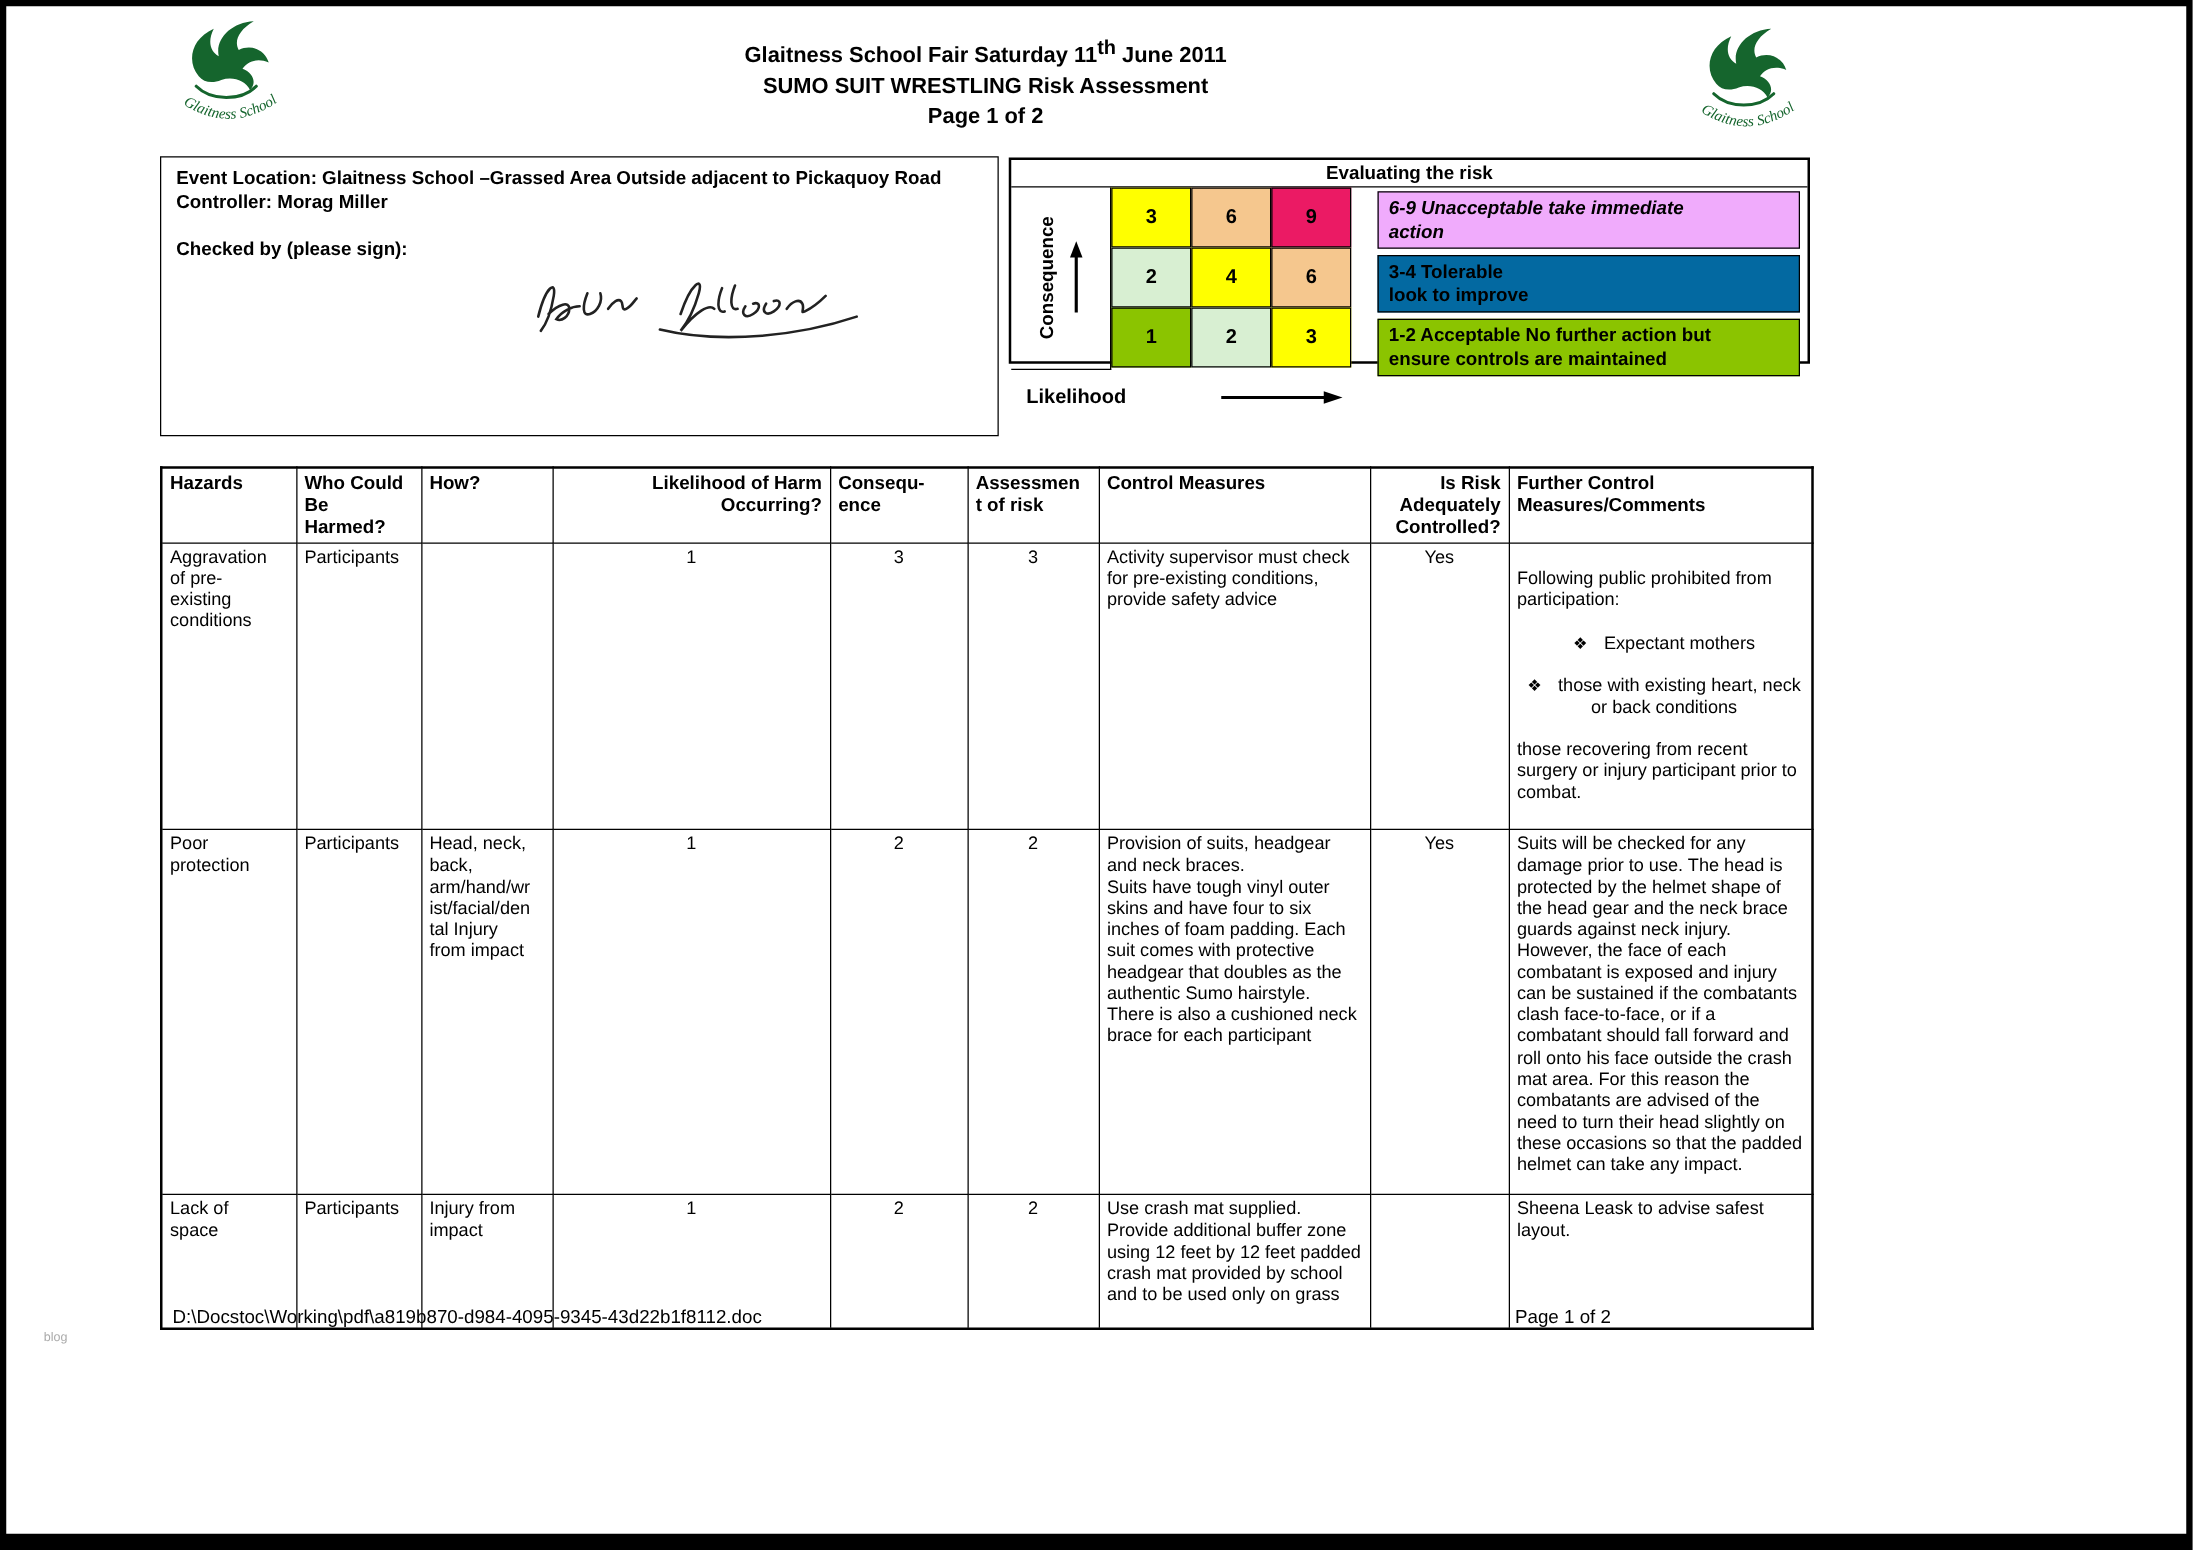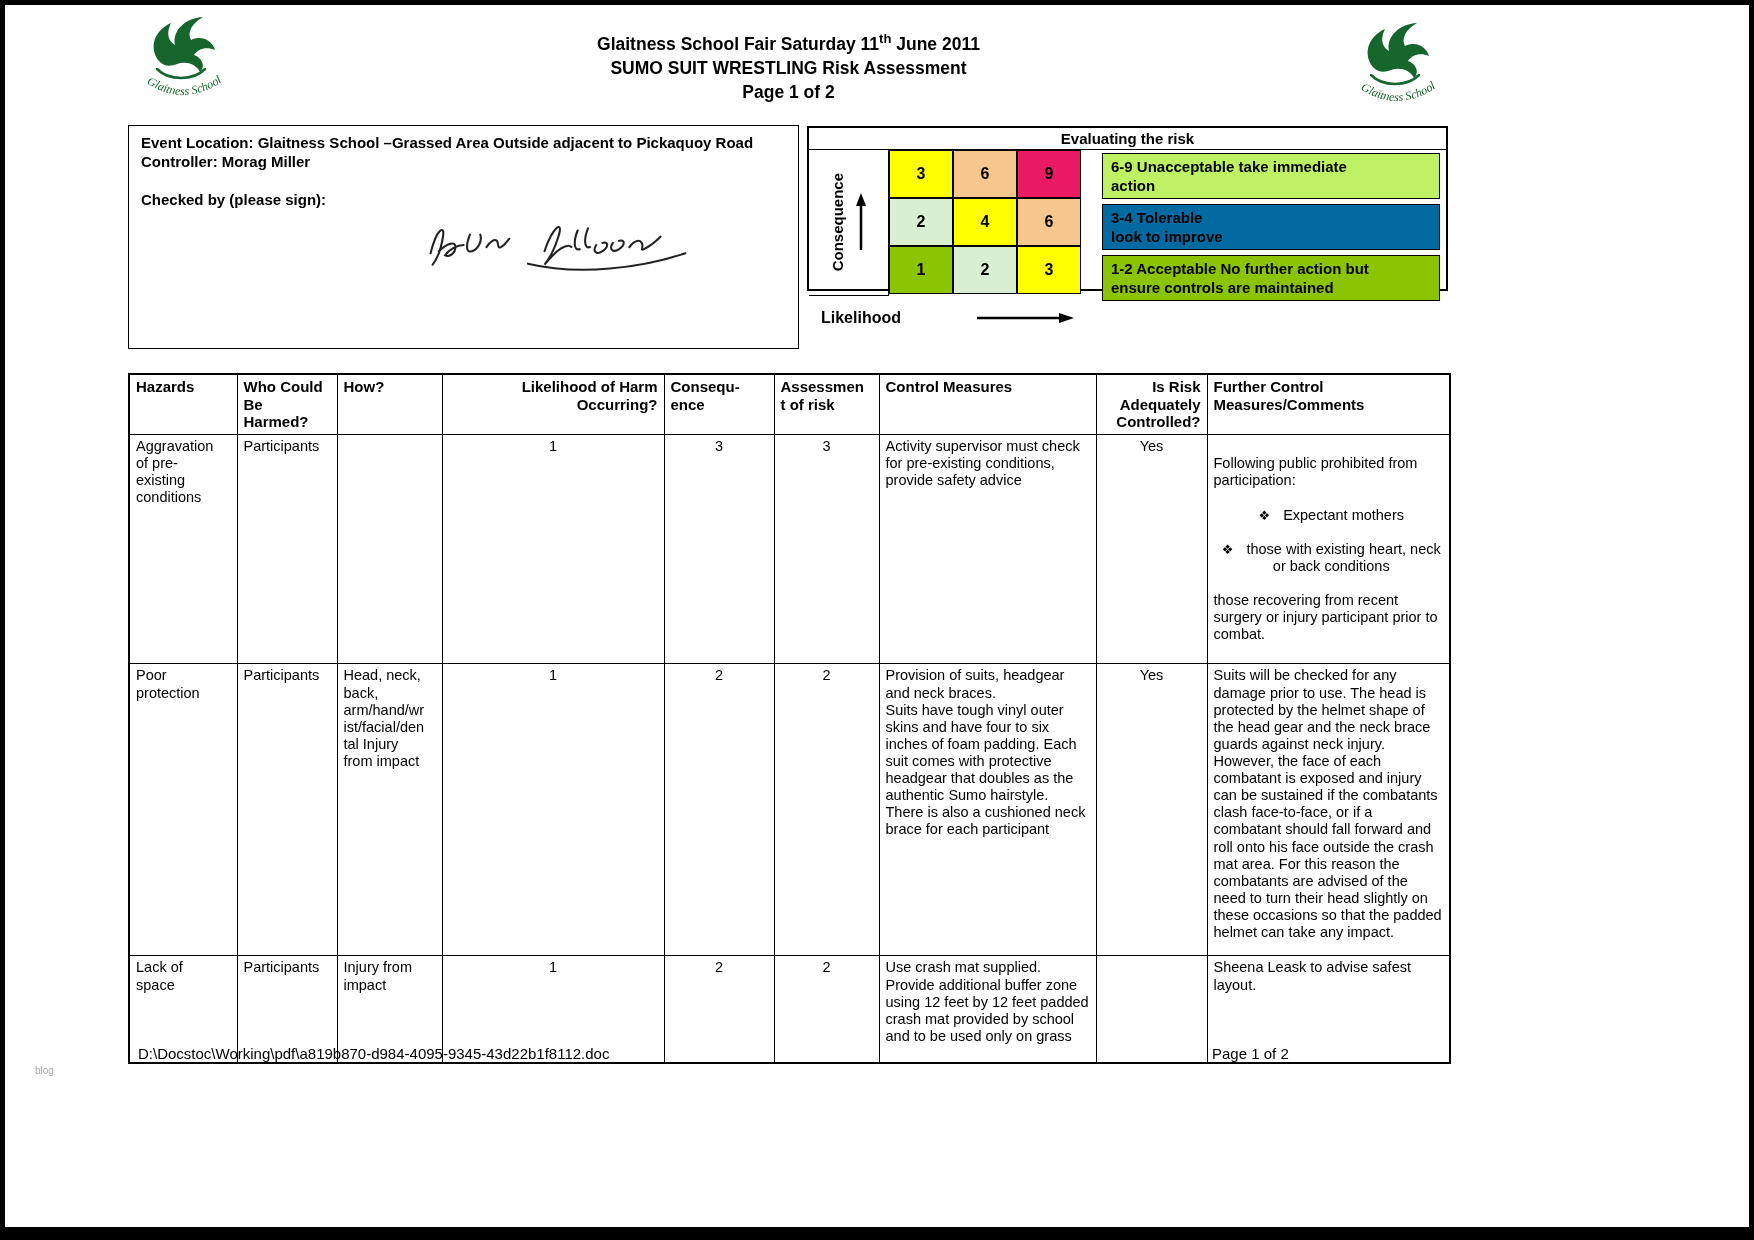--- a/index.html
+++ b/index.html
@@ -12,21 +12,21 @@
     border-bottom-width: 13px;
     font-family: "Liberation Sans", sans-serif;
     color: #000;
     overflow: hidden;
   }
   
   .title-block {
     position: absolute; left: 123px; top: 22px; width: 1321px;
     text-align: center; font-weight: bold; font-size: 17.5px; line-height: 24px;
   }
-  .title-block sup { font-size: 13px; }
+  .title-block sup { font-size: 16px; }
   .logo { position: absolute; }
   .logo-left  { left: 134px; top: 6px; }
   .logo-right { left: 1348px; top: 12px; }
 
   
   .info-box {
     position: absolute; left: 123px; top: 120px; width: 671px; height: 224px;
     border: 1px solid #000; padding: 7px 12px;
     font-weight: bold; font-size: 15px; line-height: 19px;
   }
@@ -168,21 +168,21 @@
       <div class="mcell" style="background-color: rgb(235, 26, 100);">9</div>
       <div class="mcell" style="background-color: rgb(216, 239, 210);">2</div>
       <div class="mcell" style="background-color: rgb(255, 255, 0);">4</div>
       <div class="mcell" style="background-color: rgb(245, 199, 142);">6</div>
       <div class="mcell" style="background-color: rgb(139, 196, 0);">1</div>
       <div class="mcell" style="background-color: rgb(216, 239, 210);">2</div>
       <div class="mcell" style="background-color: rgb(255, 255, 0);">3</div>
     </div>
 
     <div class="legend">
-      <div class="lbox" style="background-color: #bef264;">6-9 Unacceptable take immediate
+      <div class="lbox" style="background-color: #f0abfc; font-style: italic;">6-9 Unacceptable take immediate
 action</div>
       <div class="lbox" style="background-color: #0369a1;">3-4 Tolerable
 look to improve</div>
       <div class="lbox" style="background-color: rgb(139, 196, 0);">1-2 Acceptable No further action but
 ensure controls are maintained</div>
     </div>
 
     <div class="likelihood">
       <span class="lik-label">Likelihood</span>
       <svg class="lik-arrow" width="100" height="14">

